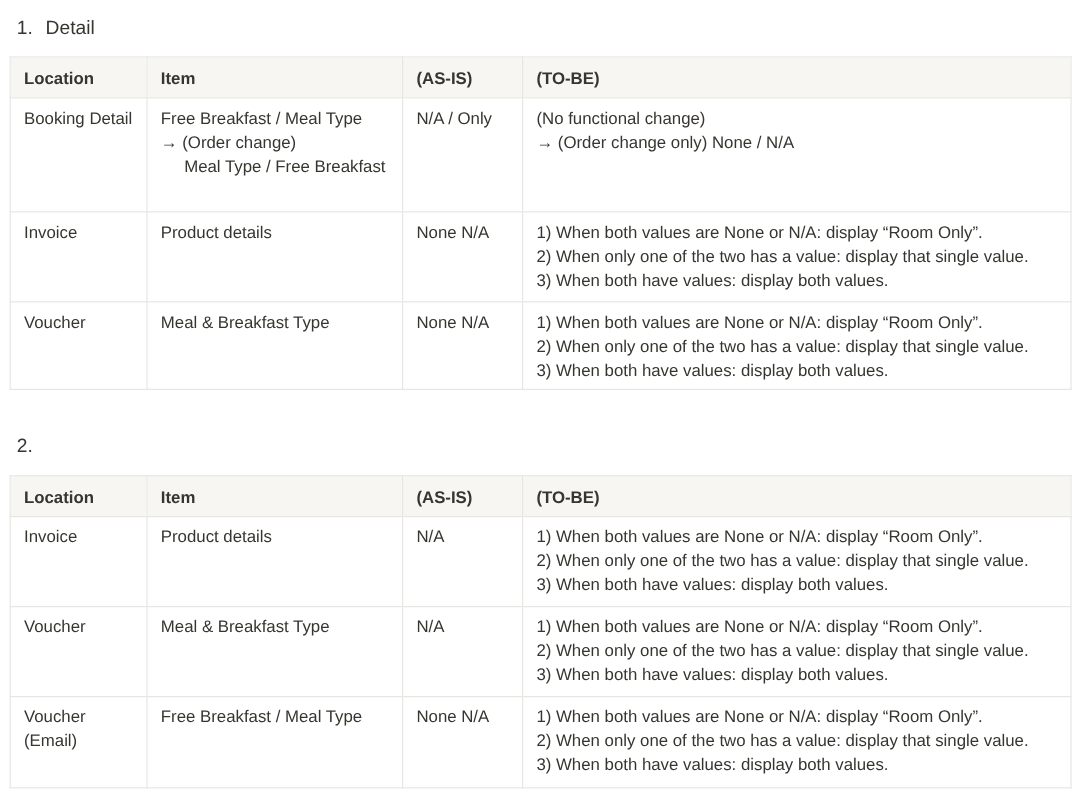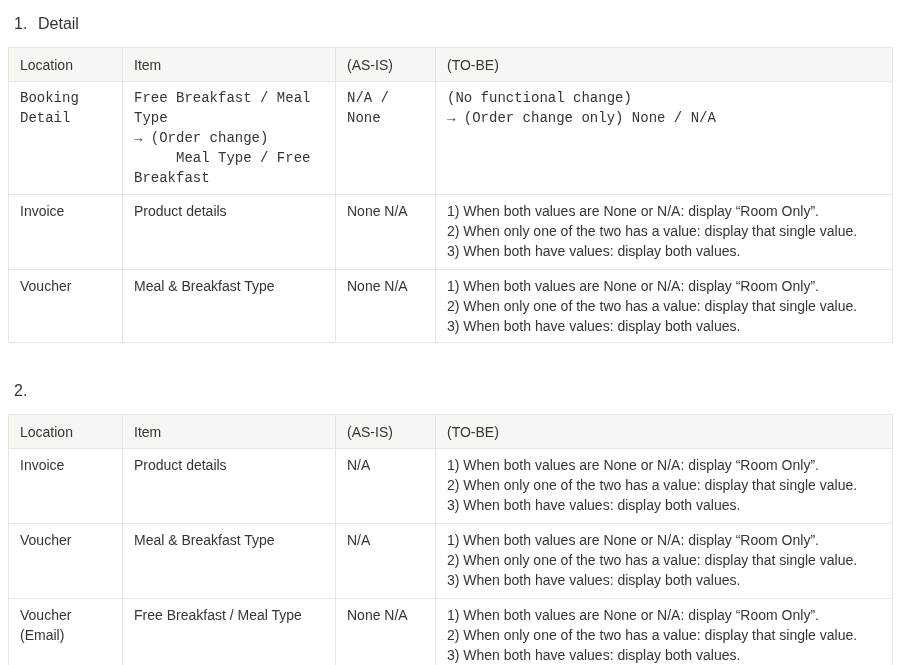--- a/index.html
+++ b/index.html
@@ -43,27 +43,27 @@
     border: 1px solid #e7e6e3;
     vertical-align: top;
     text-align: left;
     padding: 6px 11px;
     line-height: 20px;
     white-space: pre-wrap;
     overflow: hidden;
   }
   table.spec-table th {
     background: #f7f6f3;
-    font-weight: 400;
+    font-weight: 700;
     height: 34px;
     vertical-align: middle;
     padding-top: 0;
     padding-bottom: 0;
   }
-  td.h95 { height: 95px; font-family: Liberation Mono, monospace; }
+  td.h95 { height: 95px; }
   td.h75 { height: 75px; }
   td.h73 { height: 73px; }
   td.h76 { height: 76px; }
 </style>
 </head>
 <body>
 
 <div class="page">
 
   <h2 class="section-title">
@@ -85,21 +85,21 @@
         <th>(AS-IS)</th>
         <th>(TO-BE)</th>
       </tr>
     </thead>
     <tbody>
       <tr>
         <td class="h95">Booking Detail</td>
         <td class="h95">Free Breakfast / Meal Type
 → (Order change)
      Meal Type / Free Breakfast</td>
-        <td class="h95">N/A / None</td>
+        <td class="h95">N/A / Only</td>
         <td class="h95">(No functional change)
 → (Order change only) None / N/A</td>
       </tr>
       <tr>
         <td class="h75">Invoice</td>
         <td class="h75">Product details</td>
         <td class="h75">None N/A</td>
         <td class="h75">1) When both values are None or N/A: display “Room Only”.
 2) When only one of the two has a value: display that single value.
 3) When both have values: display both values.</td>

